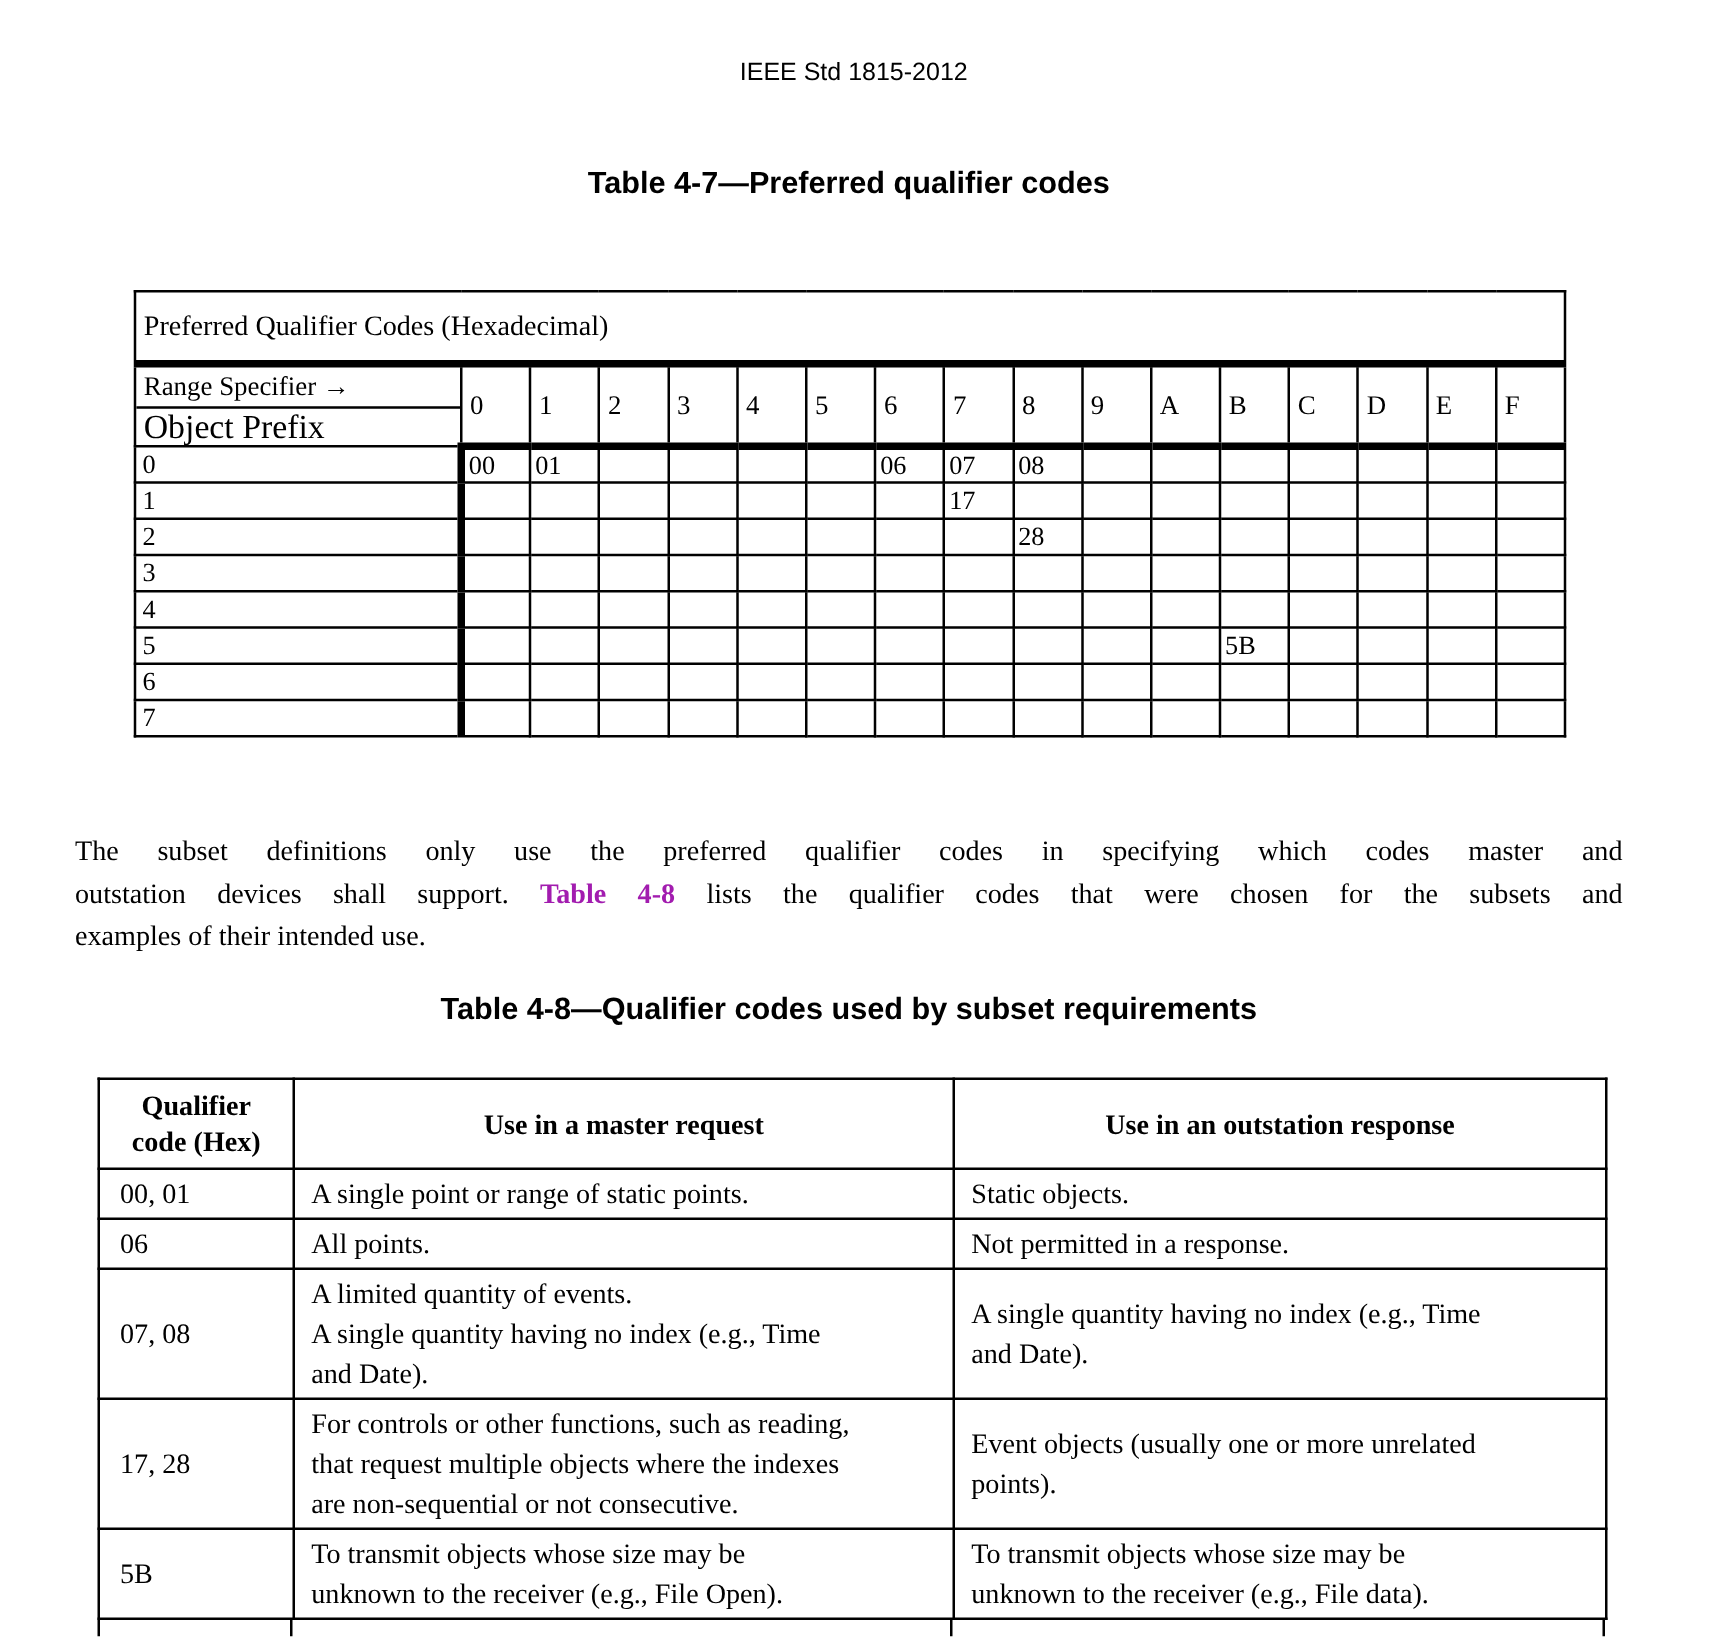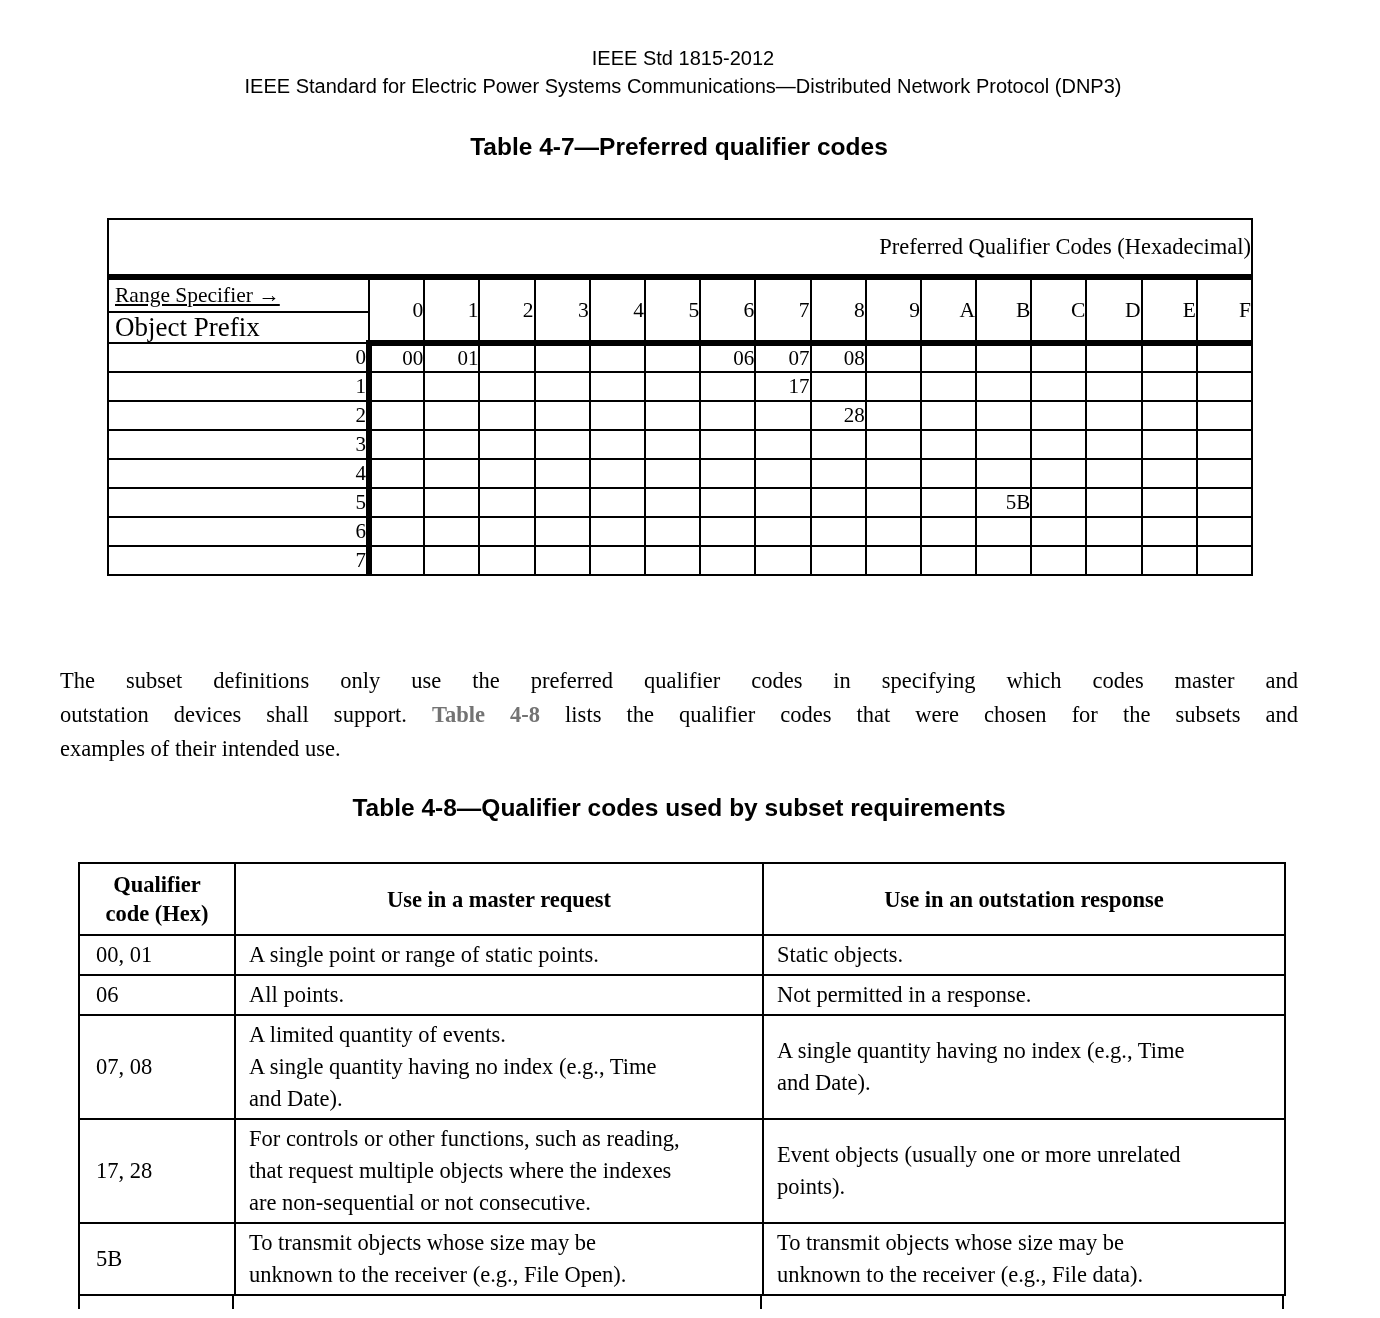--- a/index.html
+++ b/index.html
@@ -19,29 +19,29 @@
   .sect-title {
     position:absolute; left:60px; width:1238px; text-align:center;
     font-family:"Liberation Sans", sans-serif; font-size:24.5px; font-weight:bold;
   }
   #t47-title { top:133px; }
   #t48-title { top:794px; }
 
   table { border-collapse:collapse; table-layout:fixed; font-family:"Liberation Serif", serif; }
 
   
-  #t47wrap { position:absolute; left:107px; top:218px;text-align:right; }
+  #t47wrap { position:absolute; left:107px; top:232px; }
   #t47 { width:1146px; }
   #t47 td { border:2px solid #000; overflow:hidden; }
   #t47 .caption {
     height:58px; font-size:22.5px; padding-left:6px;
     border-bottom:6px solid #000; vertical-align:middle;
   }
   #t47 .corner { padding:0; vertical-align:top; border-bottom:2px solid #000; }
-  .cornertop { height:33px; border-bottom:2px solid #000; display:flex; align-items:center; padding-left:6px; font-size:21.5px;text-decoration:underline; }
+  .cornertop { height:33px; border-bottom:2px solid #000; display:flex; align-items:center; padding-left:6px; font-size:21.5px; }
   .cornerbot { height:29px; display:flex; align-items:center; padding-left:6px; font-size:27px; }
   #t47 .hexhead { height:64px; border-bottom:6px solid #000; font-size:21.5px; padding-left:6px; vertical-align:middle; }
   #t47 .rowlabel { height:29px; font-size:21px; padding-left:5px; vertical-align:middle; }
   #t47 .gcell { font-size:21px; padding-left:3px; vertical-align:middle; }
   #t47 .thickleft { border-left:6px solid #000; }
 
   
   .para {
     position:absolute; left:60px; top:664px; width:1238px;
     font-family:"Liberation Serif", serif; font-size:22.5px; line-height:34px;
@@ -70,21 +70,20 @@
   .stub-3 { left:682px; }
   .stub-4 { left:1204px; }
 </style>
 </head>
 <body>
 
 <div class="page">
 
   <div class="hdr">
     <div>IEEE Std 1815-2012</div>
-    <div>IEEE Standard for Electric Power Systems Communications—Distributed Network Protocol (DNP3)</div>
   </div>
 
   <div class="sect-title" id="t47-title">Table 4-7—Preferred qualifier codes</div>
 
   <div id="t47wrap">
     <table id="t47">
       <colgroup>
         <col style="width:261px">
         <col span="16">
       </colgroup>
@@ -267,21 +266,21 @@
             <td class="gcell"></td>
             <td class="gcell"></td>
             <td class="gcell"></td>
           </tr>
         </tbody>
     </table>
   </div>
 
   <p class="para">
     <span class="jline">The subset definitions only use the preferred qualifier codes in specifying which codes master and</span>
-    <span class="jline"><span>outstation devices shall support. </span><a class="xref" style="color: #737373;">Table 4-8</a><span> lists the qualifier codes that were chosen for the subsets and</span></span>
+    <span class="jline"><span>outstation devices shall support. </span><a class="xref" style="color: #a21caf;">Table 4-8</a><span> lists the qualifier codes that were chosen for the subsets and</span></span>
     <span class="lline">examples of their intended use.</span>
   </p>
 
   <div class="sect-title" id="t48-title">Table 4-8—Qualifier codes used by subset requirements</div>
 
   <div id="t48wrap">
     <table id="t48">
       <colgroup>
         <col style="width:156px">
         <col style="width:528px">

